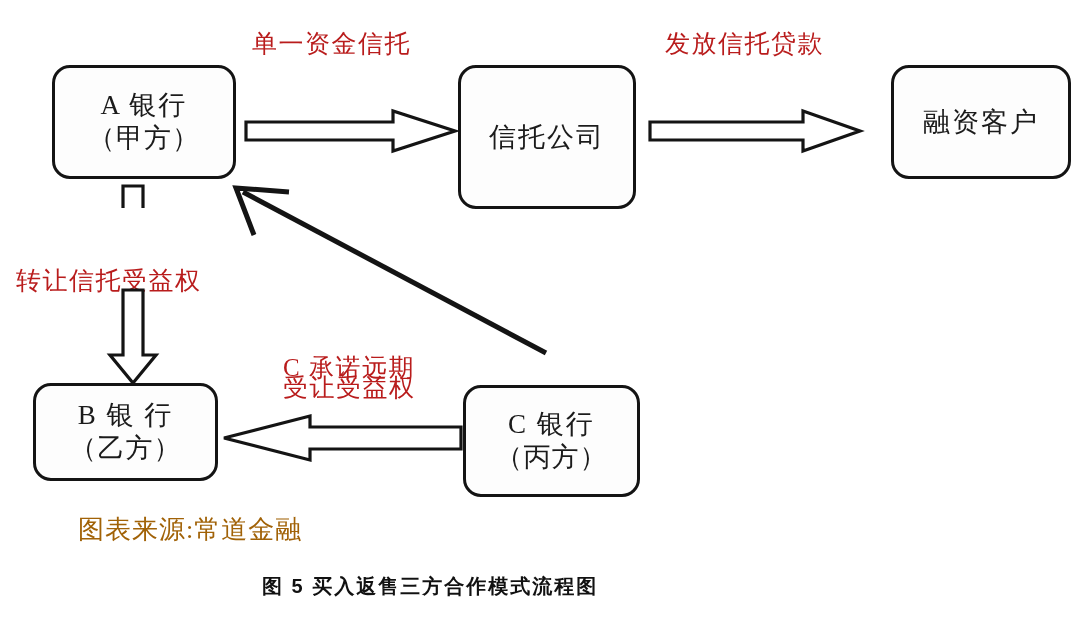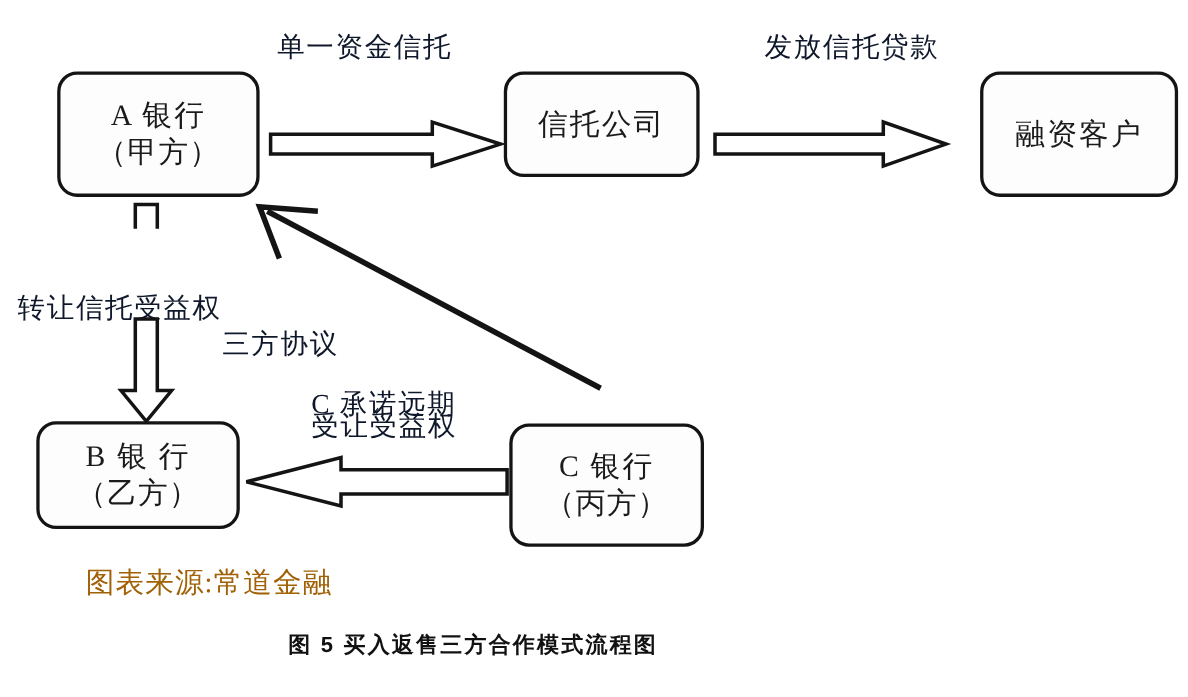--- a/index.html
+++ b/index.html
@@ -34,21 +34,21 @@
     letter-spacing: 2px;
     color: #1b1b1b;
   }
   .node .l2 { letter-spacing: 1px; }
 
   .label {
     position: absolute;
     white-space: pre;
     font-size: 25px;
     letter-spacing: 1.5px;
-    color: #0f172a;
+    color: #b91c1c;
     line-height: 1.3;
   }
 
   .caption-src {
     position: absolute;
     font-size: 26px;
     letter-spacing: 1px;
     color: #a16207;
   }
   .caption-title {
@@ -90,45 +90,44 @@
 </head>
 <body>
 
 <div id="canvas">
 
   <div class="node" style="left:52px; top:65px; width:184px; height:114px;">
     <span class="l1">A 银行</span>
     <span class="l2">（甲方）</span>
   </div>
 
-  <div class="node" style="left:458px; top:65px; width:178px; height:96px;">
+  <div class="node" style="left:458px; top:65px; width:178px; height:144px;">
     <span class="l1">信托公司</span>
   </div>
 
   <div class="node" style="left:862px; top:65px; width:180px; height:114px;margin-left:29px;">
     <span class="l1">融资客户</span>
   </div>
 
   <div class="node" style="left:33px; top:383px; width:185px; height:98px;">
     <span class="l1">B 银 行</span>
     <span class="l2">（乙方）</span>
   </div>
 
   <div class="node" style="left:463px; top:385px; width:177px; height:112px;">
     <span class="l1">C 银行</span>
     <span class="l2">（丙方）</span>
   </div>
 
   <div class="label" style="left:252px; top:28px;">单一资金信托</div>
 
-  <div class="label" style="left:695px; top:28px;">发放信托贷款</div>
+  <div class="label" style="left:665px; top:28px;">发放信托贷款</div>
 
   <div class="label" style="left:16px; top:229px;margin-top:36px;">转让信托受益权</div>
 
-  <div class="label" style="left:202px; top:298px;">三方协议</div>
 
   <div class="label" style="left:283px; top:340px;margin-top:12px;">C 承诺远期</div>
 
   <div class="label" style="left:283px; top:372px;">受让受益权</div>
 
   <svg class="overlay" viewBox="0 0 1080 634">
 
     <polygon class="hollow" points="246,122 393,122 393,111 455,131 393,151 393,140 246,140"></polygon>
 
     <polygon class="hollow" points="650,122 803,122 803,111 860,131 803,151 803,140 650,140"></polygon>

